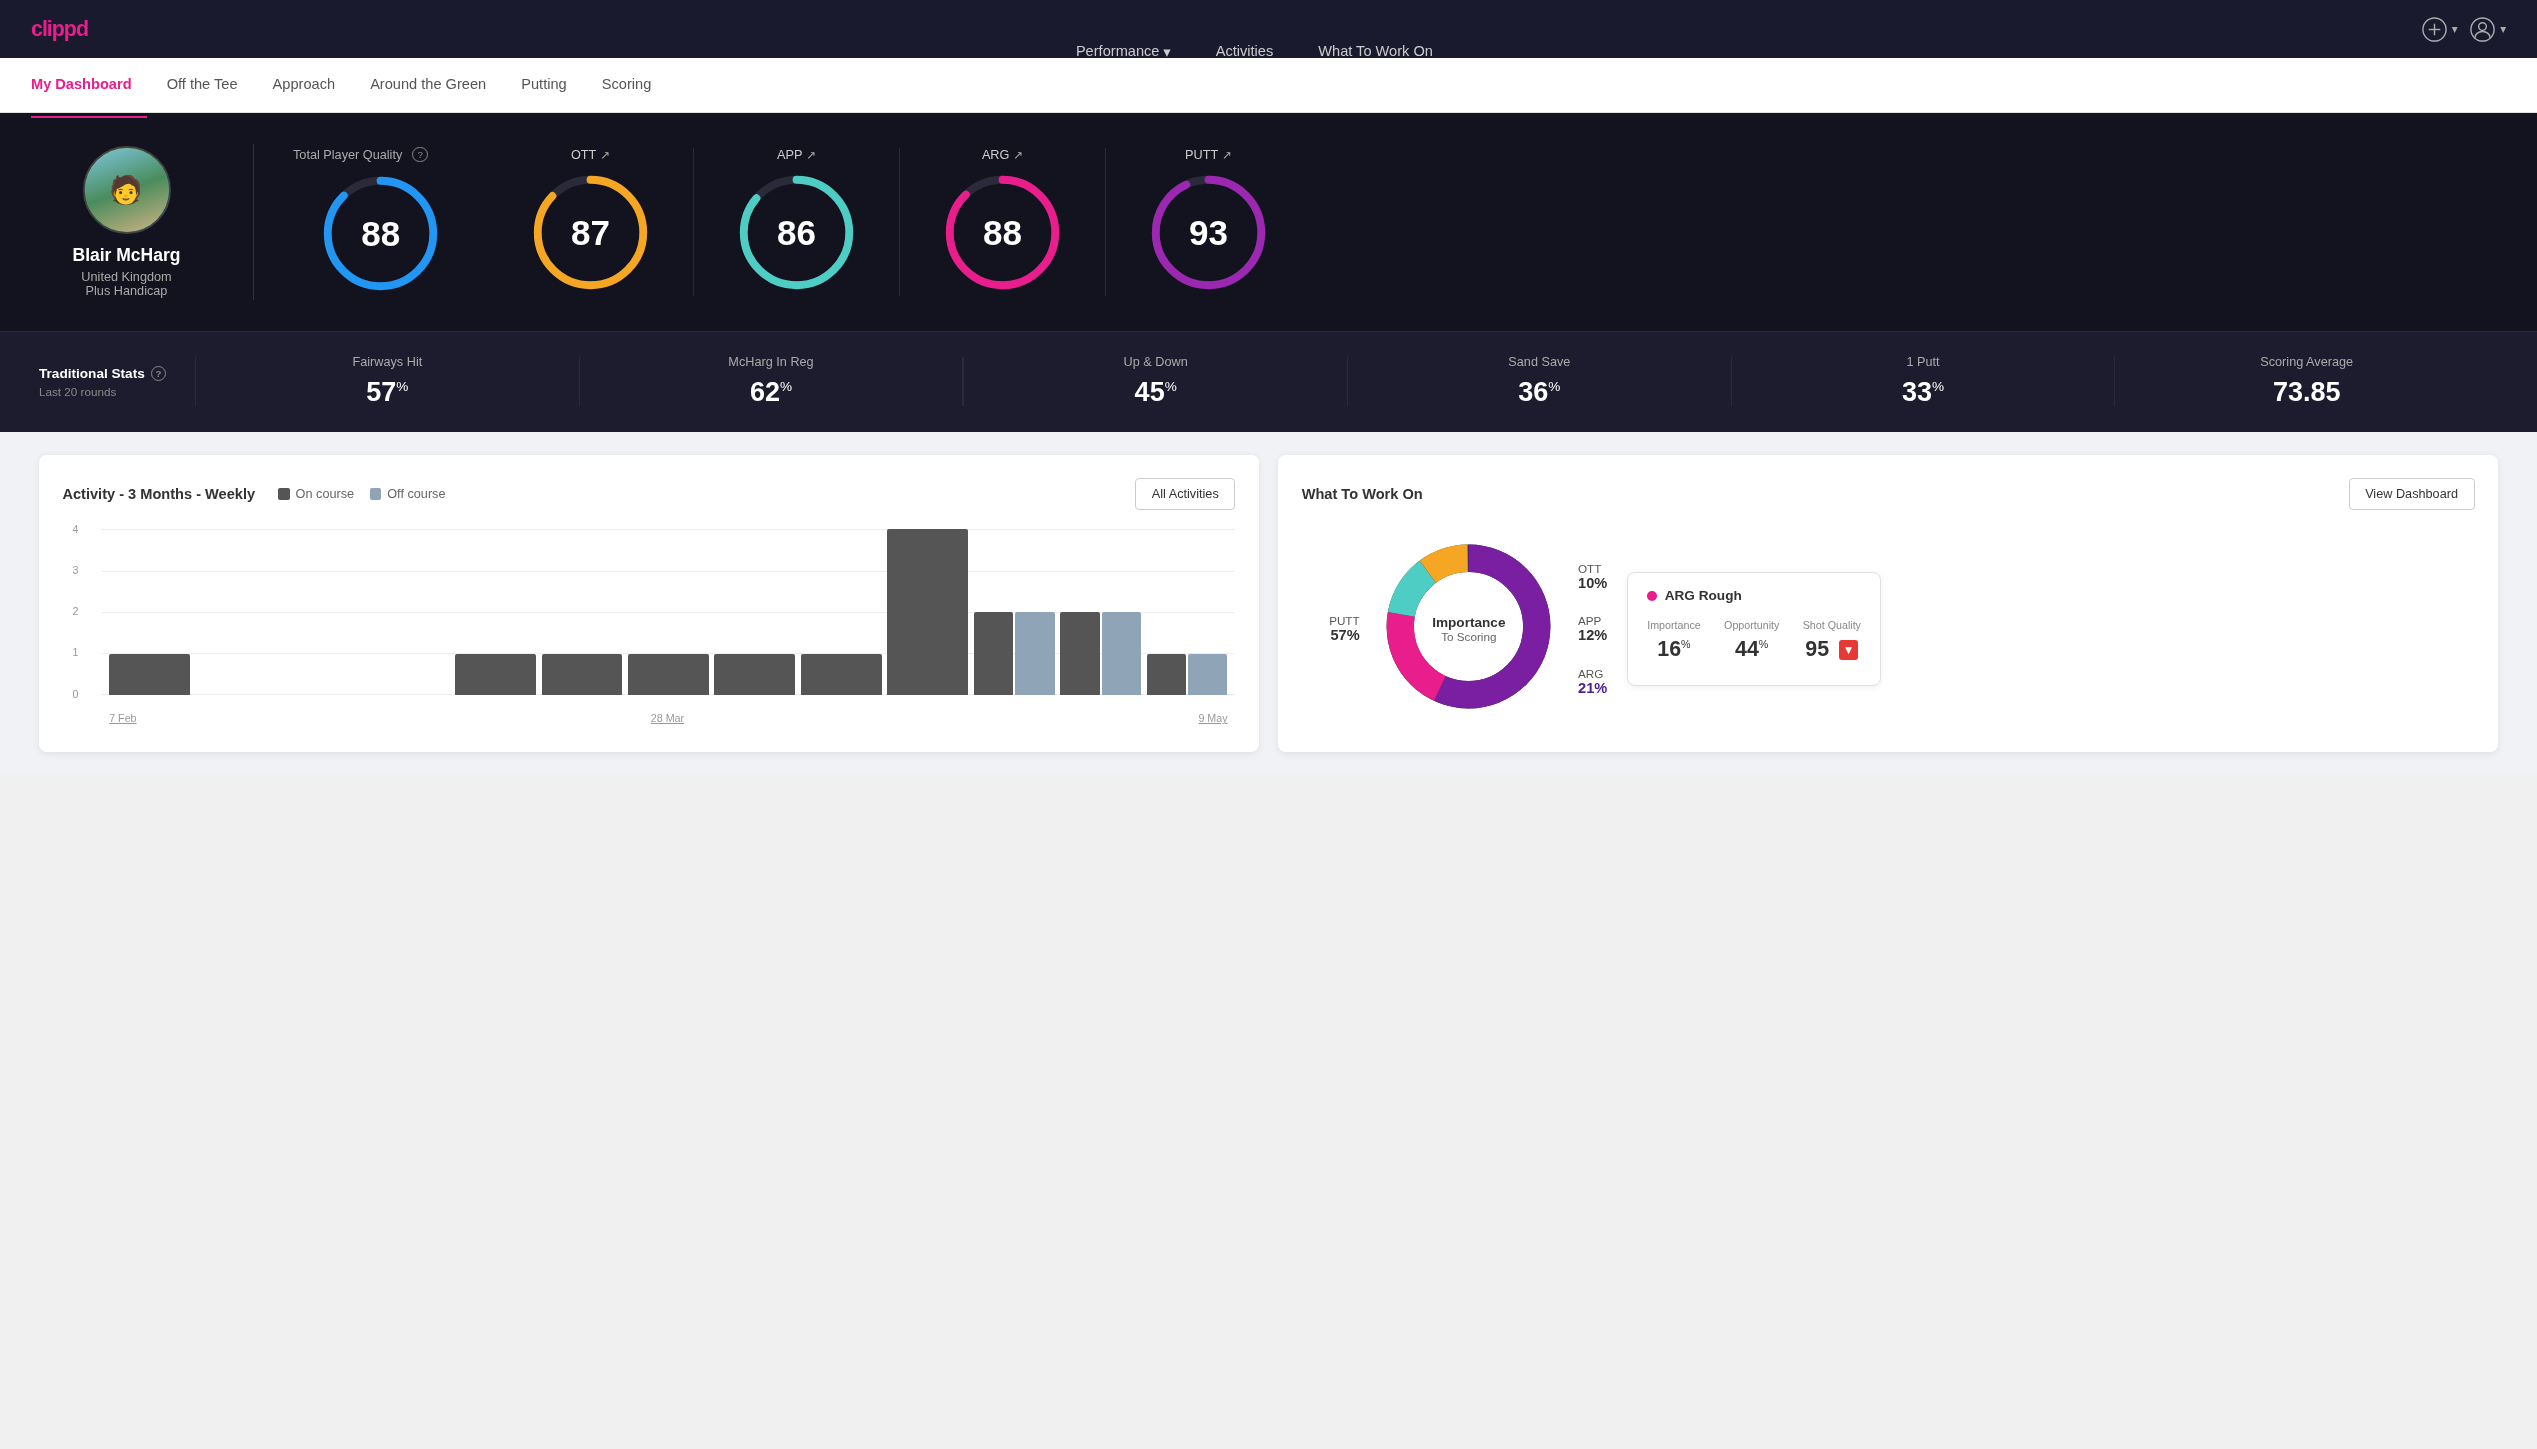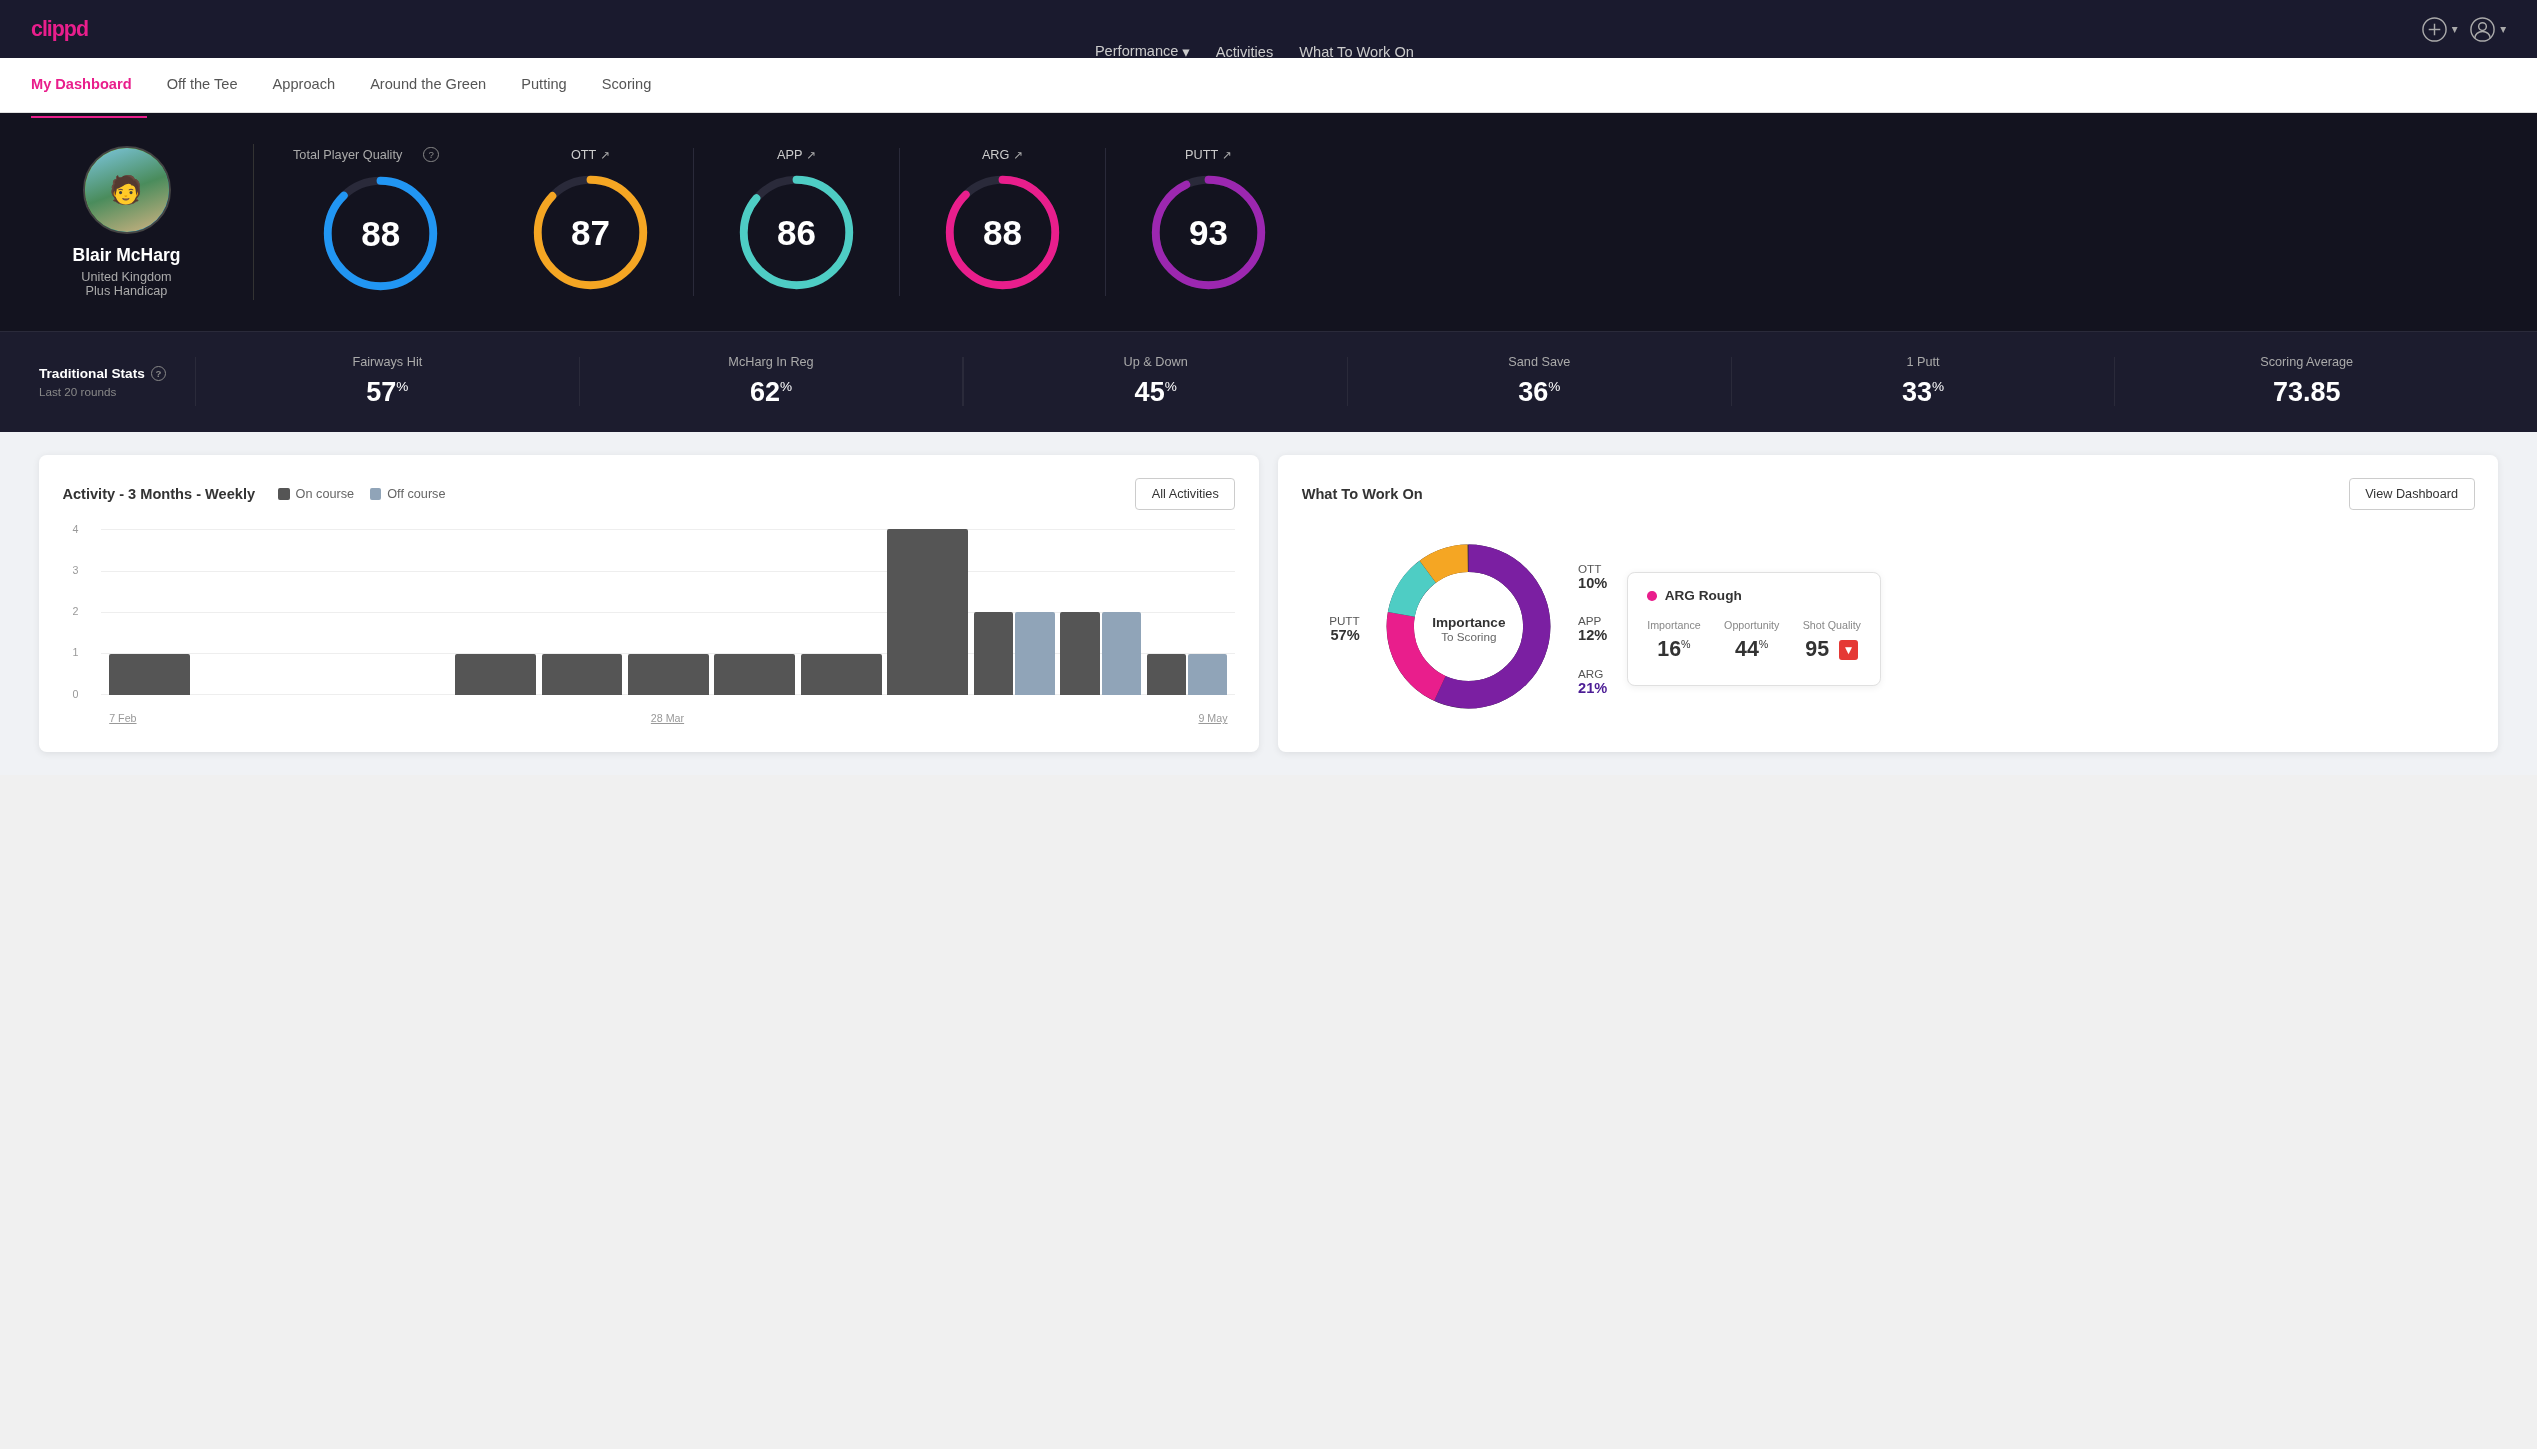--- a/index.html
+++ b/index.html
@@ -13,21 +13,21 @@
       padding: 0 31px;
       height: 58px;
       justify-content: space-between;
     }
     .logo {
       color: #e91e8c;
       font-size: 21.4px;
       font-weight: 900;
       letter-spacing: -1px;
     }
-    .nav-links { display: flex; gap: 26px; align-items: flex-end; margin-top: 44px; }
+    .nav-links { display: flex; gap: 45px; align-items: flex-start; margin-top: 44px; }
     .nav-link {
       color: #ccc;
       font-size: 14.6px;
       cursor: pointer;
       display: flex;
       align-items: center;
       gap: 3.9px;
     }
     .nav-right { display: flex; align-items: center; gap: 11.7px; }
     .nav-icon-btn {
@@ -146,21 +146,21 @@
       padding: 0 19.5px 0 0;
       min-width: 195px;
     }
     .tpq-top {
       font-size: 12.7px;
       color: #aaa;
       margin-bottom: 7.8px;
       align-self: flex-start;
       display: flex;
       align-items: center;
-      gap: 21px;
+      gap: 10px;
     }
 
     
     .stats-row {
       background: #1c1c2e;
       padding: 23.4px 39px;
       display: flex;
       align-items: center;
       gap: 0;
       border-top: 1px solid #2a2a3a;

